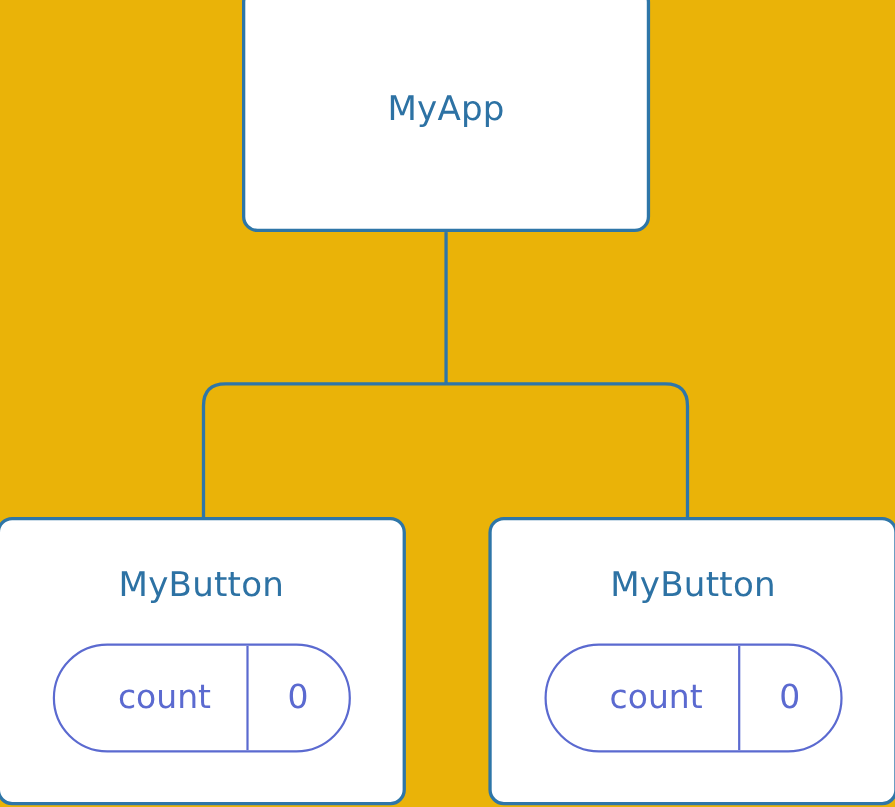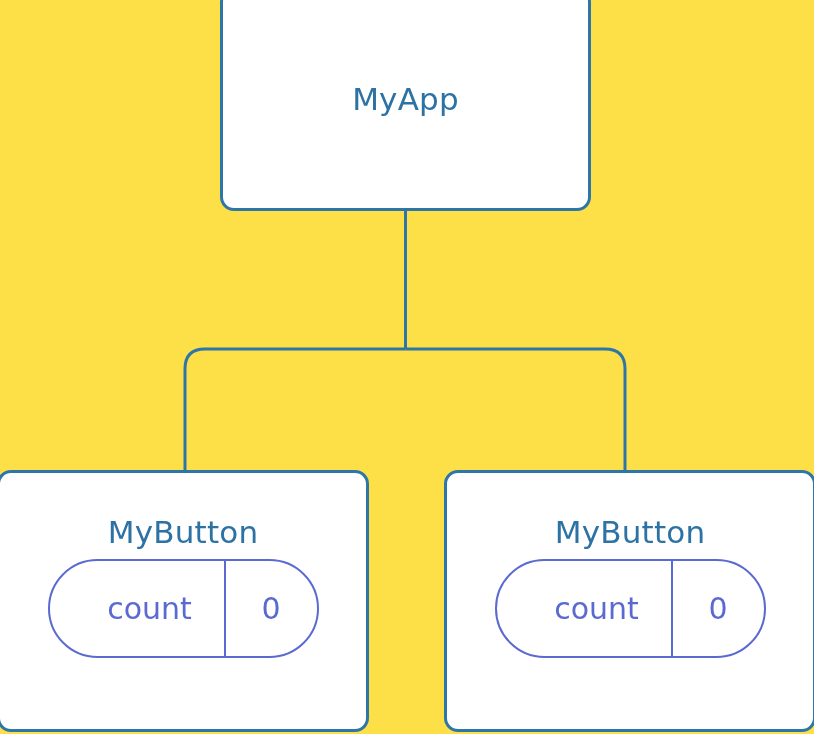--- a/index.html
+++ b/index.html
@@ -12,21 +12,21 @@
     height: 734px;
     background: #4a6672;
     font-family: "DejaVu Sans", "Liberation Sans", sans-serif;
     overflow: hidden;
   }
 
   #stage {
     position: relative;
     width: 814px;
     height: 734px;
-    background: #fde047;
+    background: #eab308;
   }
 
   
   #connectors {
     position: absolute;
     left: 0;
     top: 0;
     width: 814px;
     height: 734px;
     z-index: 1;
@@ -70,21 +70,21 @@
     color: #2d72a4;
     font-size: 31px;
     line-height: 1;
     font-weight: 400;
     letter-spacing: 0.2px;
     white-space: nowrap;
   }
 
   
   .state-pill {
-    margin-top: 11px;
+    margin-top: 37px;
     display: flex;
     align-items: stretch;
     height: 99px;
     border: 2px solid #5b6ad0;
     border-radius: 52px;
     box-sizing: border-box;
     background: #ffffff;
     overflow: hidden;
   }
   .pill-key,

